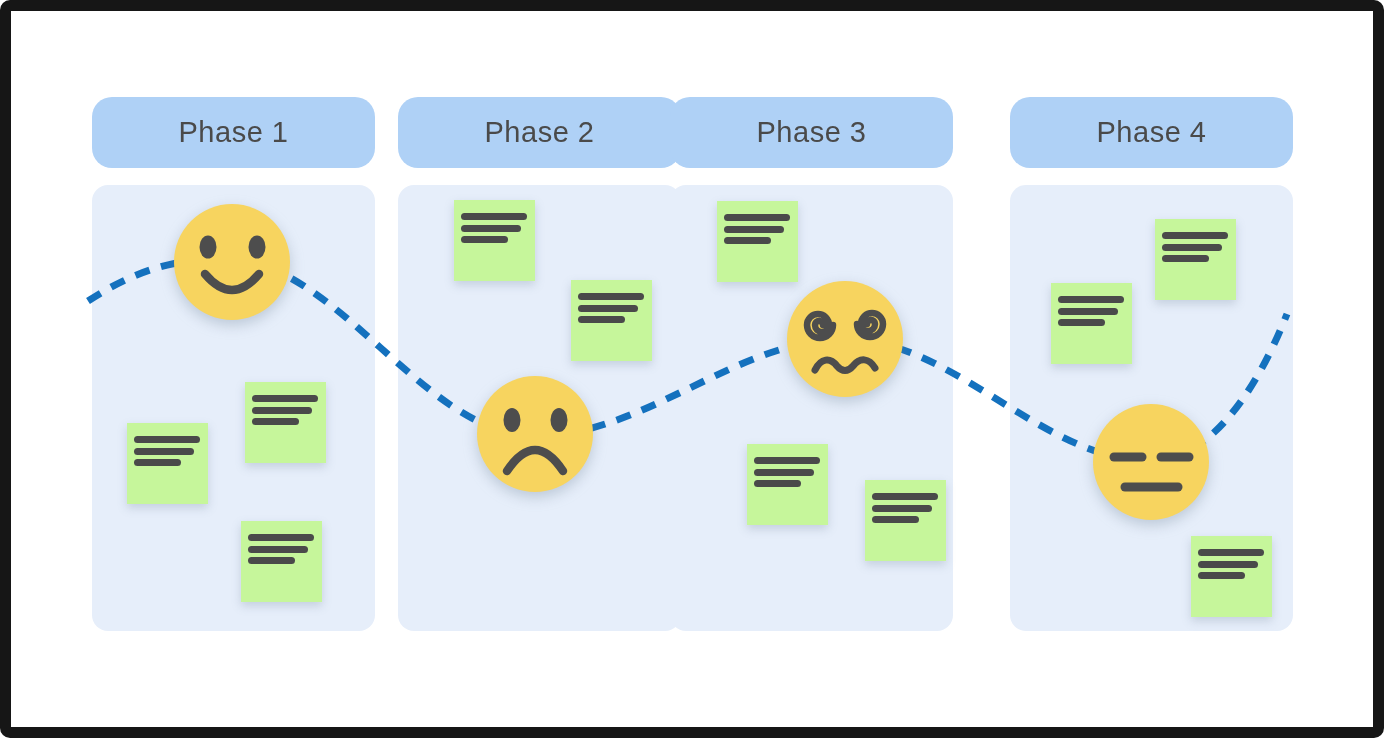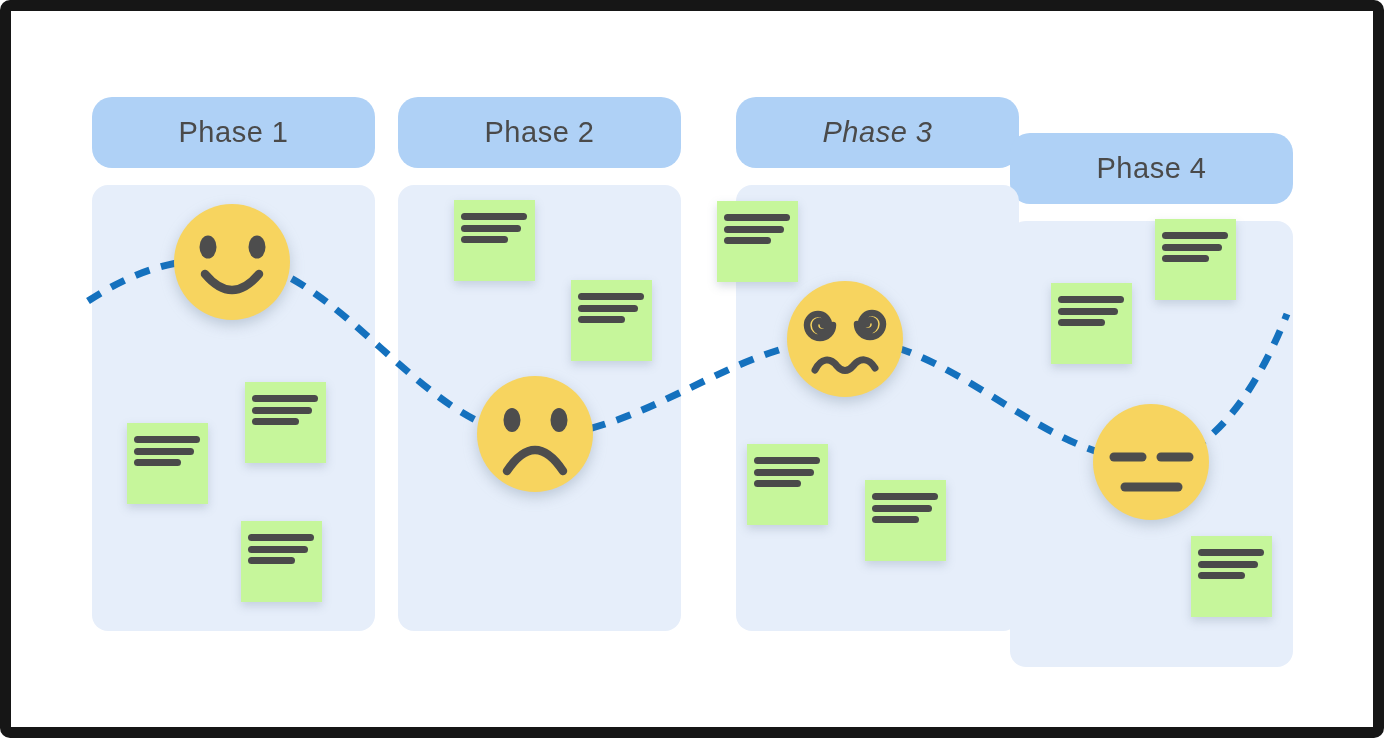--- a/index.html
+++ b/index.html
@@ -38,22 +38,22 @@
     top: 174px;
     width: 283px;
     height: 446px;
     background: var(--column-bg, #E6EEFA);
     border-radius: 16px;
     z-index: 1;
   }
 
   .col-1 { left: 81px; }
   .col-2 { left: 387px; align-items: center; }
-  .col-3 { left: 725px; font-style: italic; }
-  .col-4 { left: 999px; margin-top: 36px; }
+  .col-3 { left: 659px; }
+  .col-4 { left: 999px; }
 
   .journey-line-svg {
     position: absolute;
     left: 0;
     top: 0;
     width: 1362px;
     height: 716px;
     z-index: 2;
     pointer-events: none;
   }

